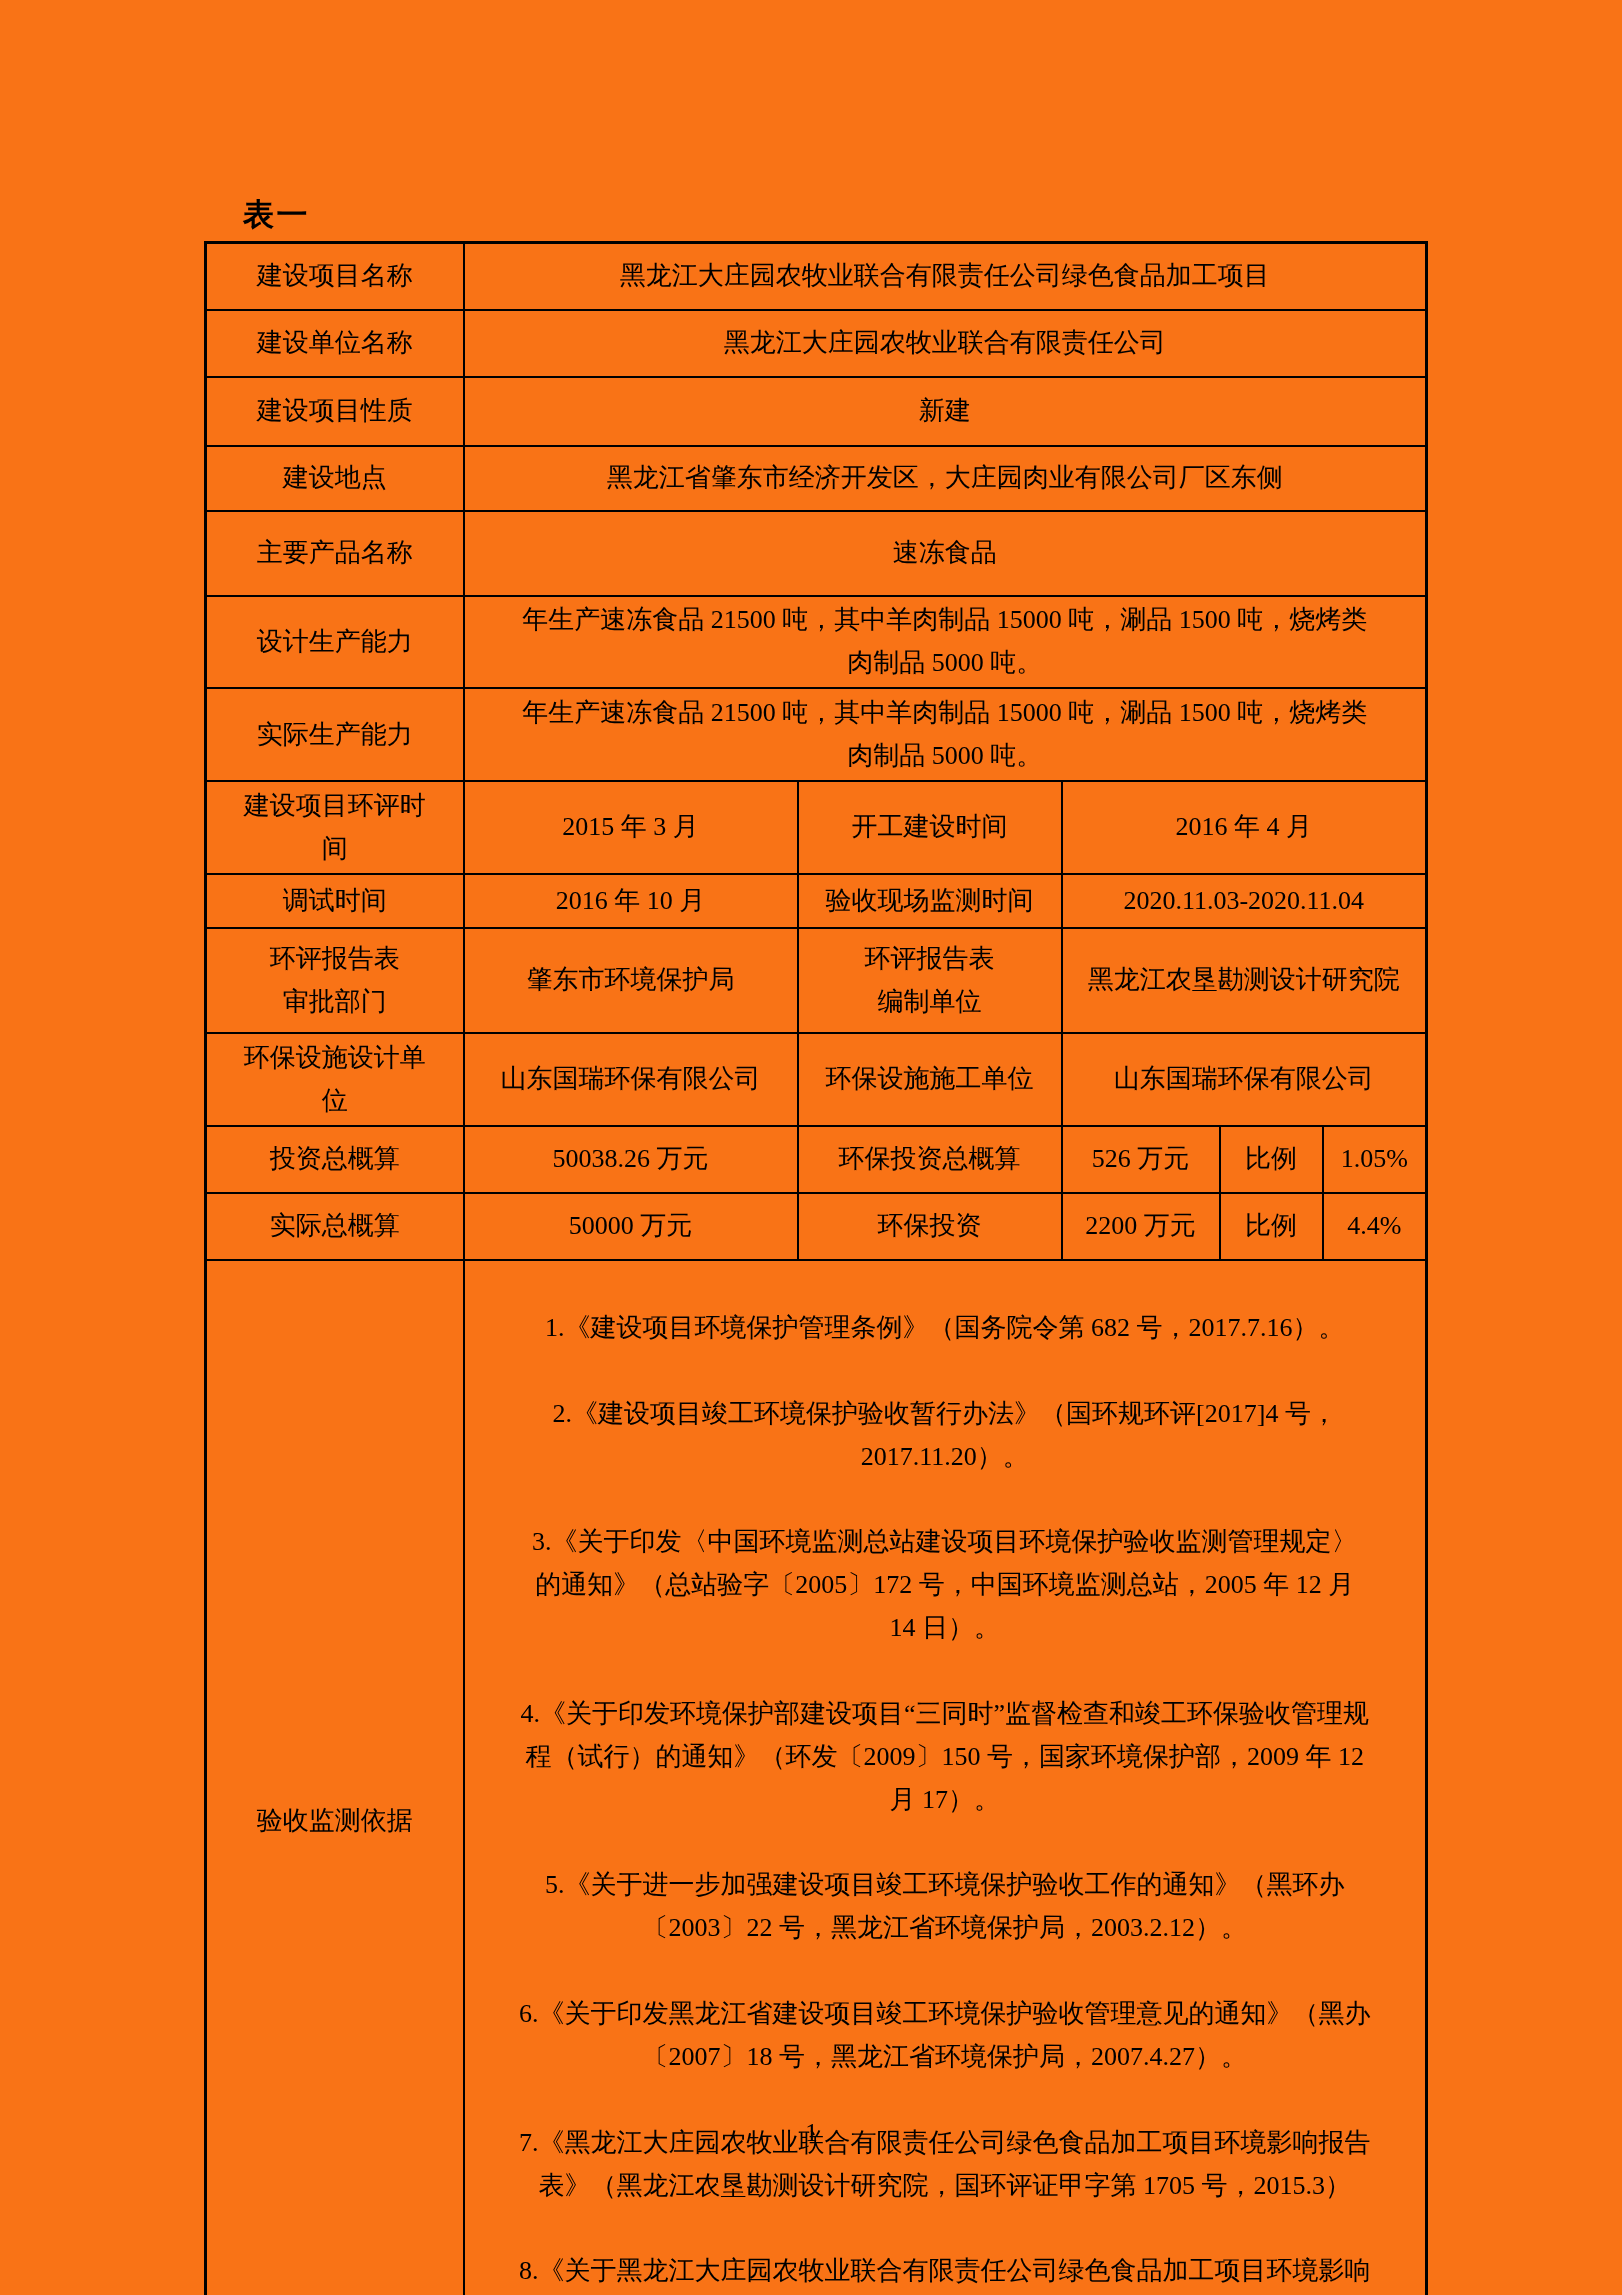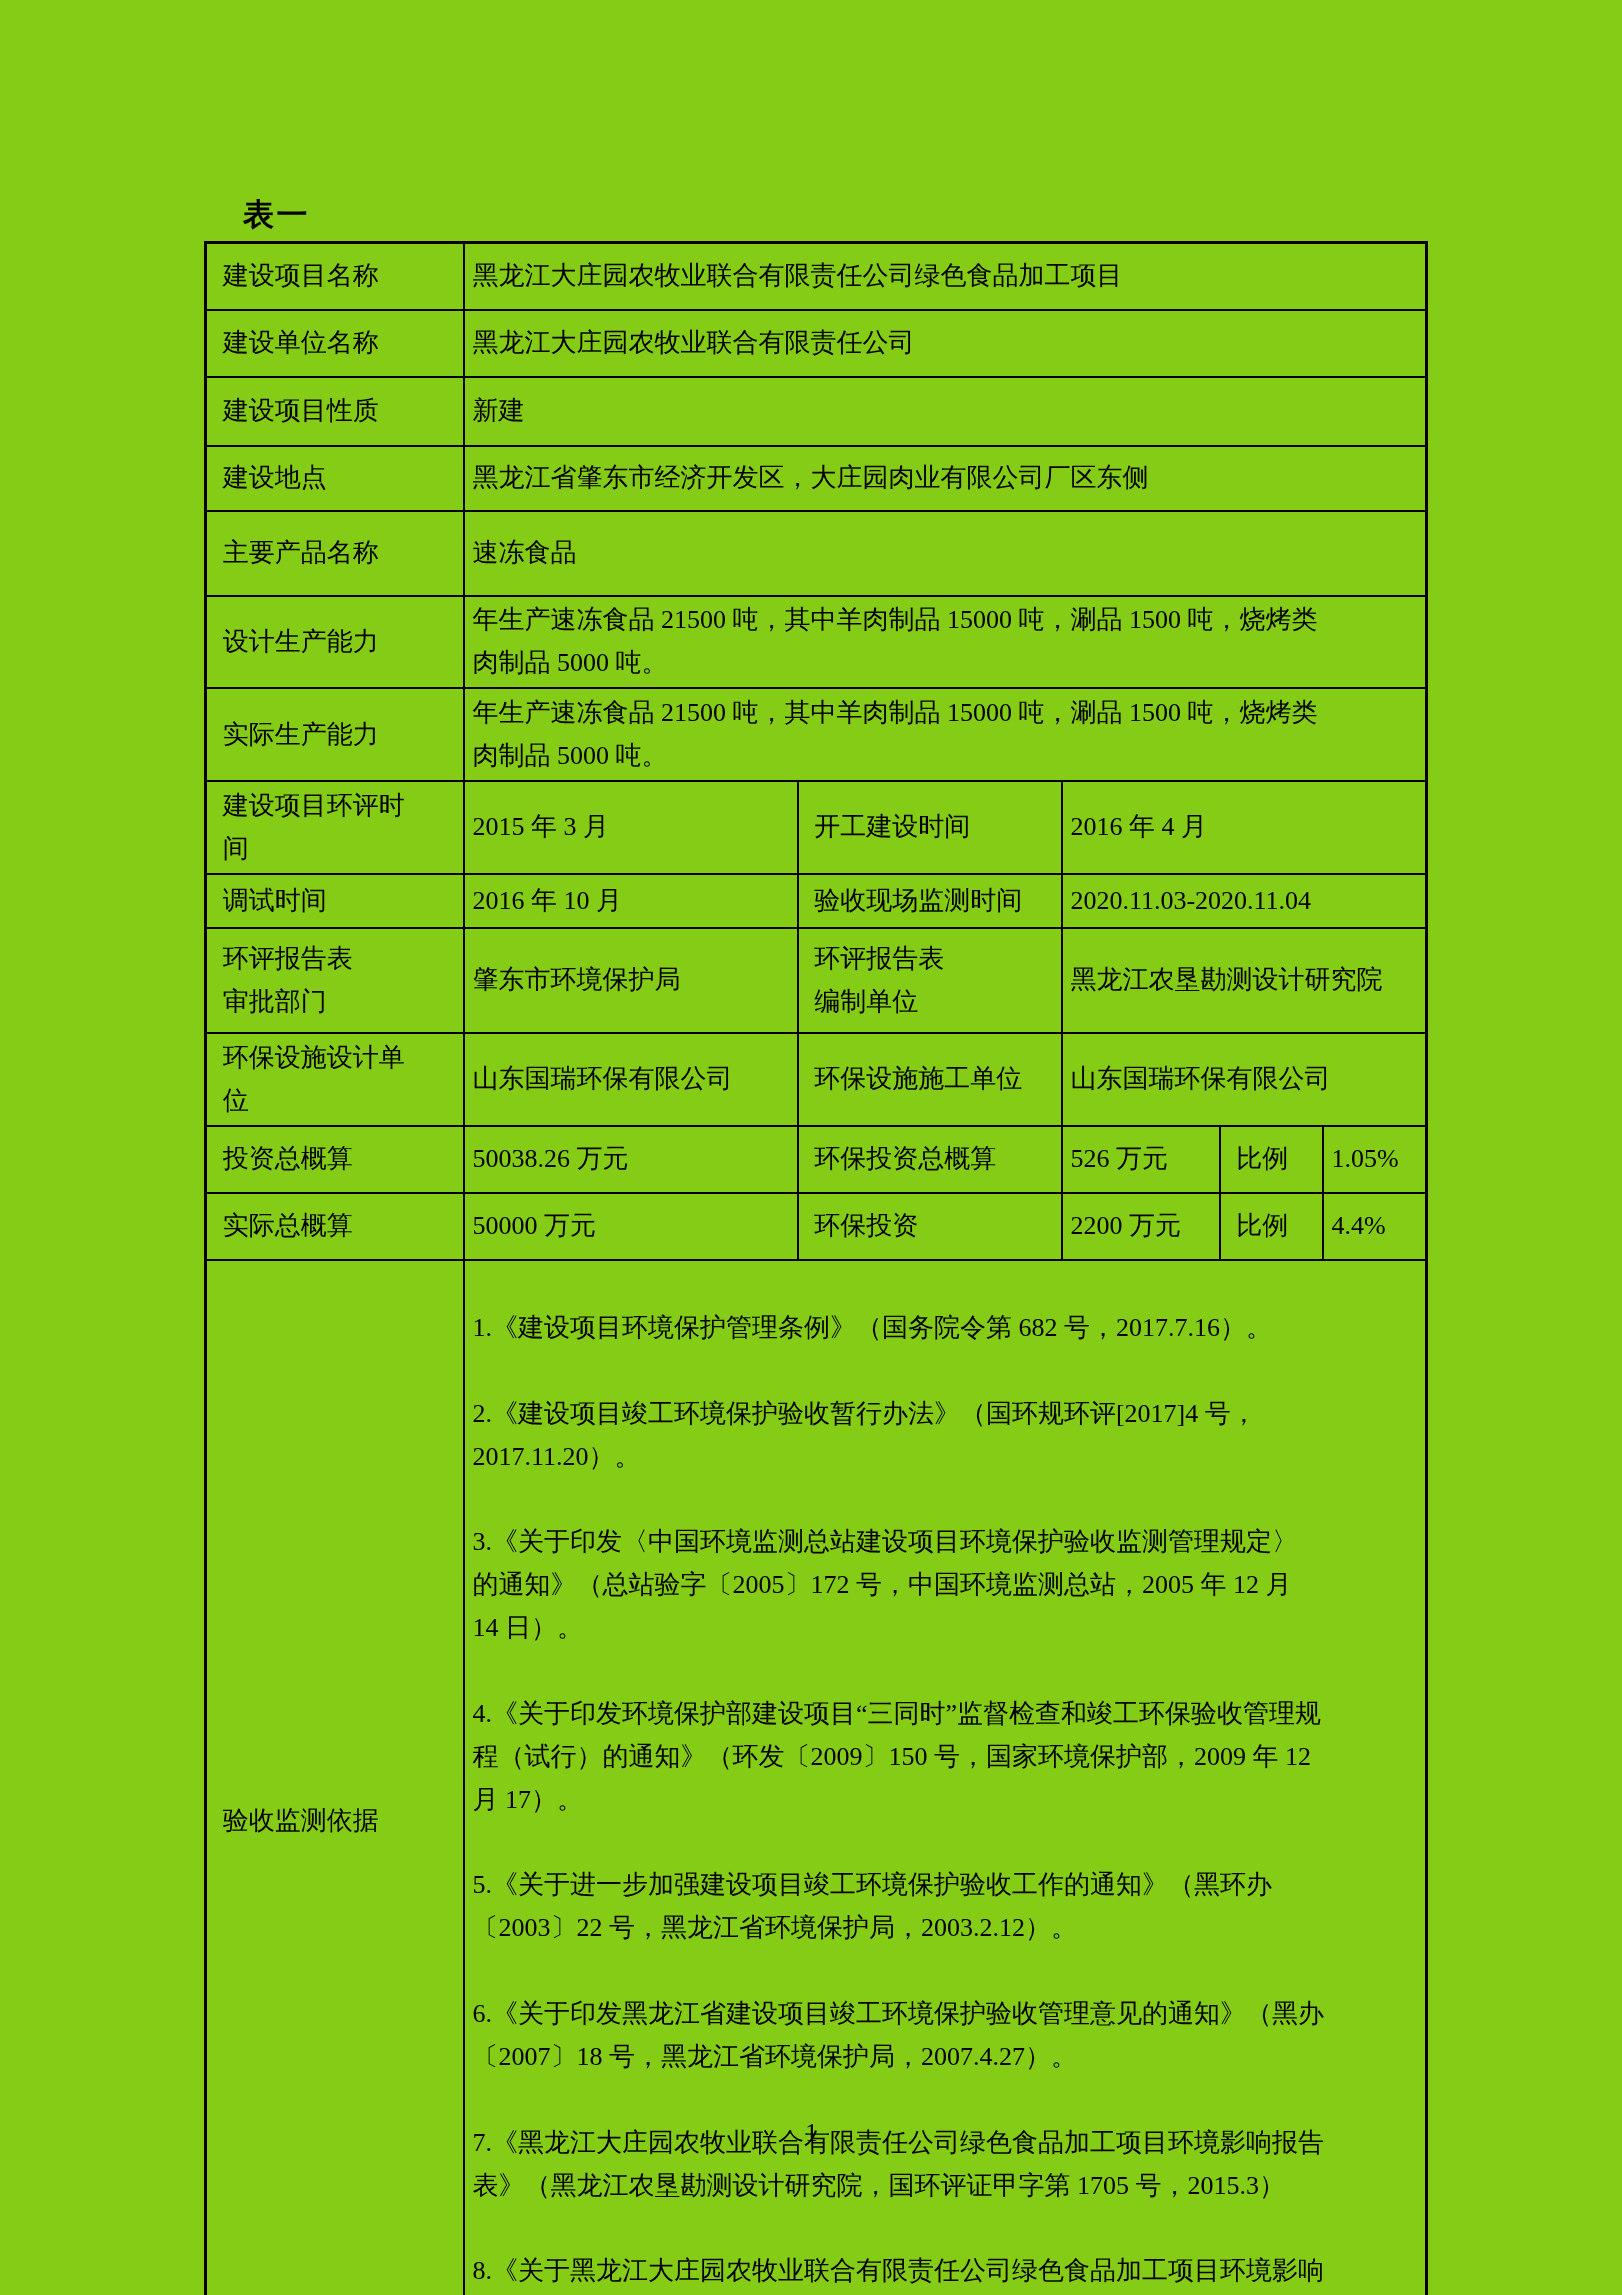--- a/index.html
+++ b/index.html
@@ -5,21 +5,21 @@
   html, body { margin: 0; padding: 0; }
   body {
     background: #fafaf8;
     font-family: "Liberation Serif", "DejaVu Serif", serif;
     color: #000;
   }
   .page {
     position: relative;
     width: 1623px;
     height: 2295px;
-    background: #84cc16;
+    background: #f97316;
     overflow: hidden;
   }
   .doc-title {
     position: absolute;
     left: 243px;
     top: 196px;
     font-size: 31px;
     font-weight: bold;
     letter-spacing: 2.6px;
     line-height: 1.2;
@@ -32,21 +32,21 @@
     border-collapse: collapse;
     table-layout: fixed;
     border: 3.9px solid #000;
     font-size: 26px;
   }
   table.form td {
     border: 2px solid #000;
     border-top-width: 2.6px;
     border-bottom-width: 2.6px;
     vertical-align: middle;
-    text-align: left;
+    text-align: center;
     line-height: 1.65;
     white-space: pre-line;
     padding: 2.6px 7.9px;
     overflow: hidden;
   }
   table.form td.lab { padding: 2.6px 15.7px; }
   tr.r1  { height: 67px; }
   tr.r2  { height: 67px; margin-top: 36px; }
   tr.r3  { height: 69px; }
   tr.r4  { height: 65px; }

